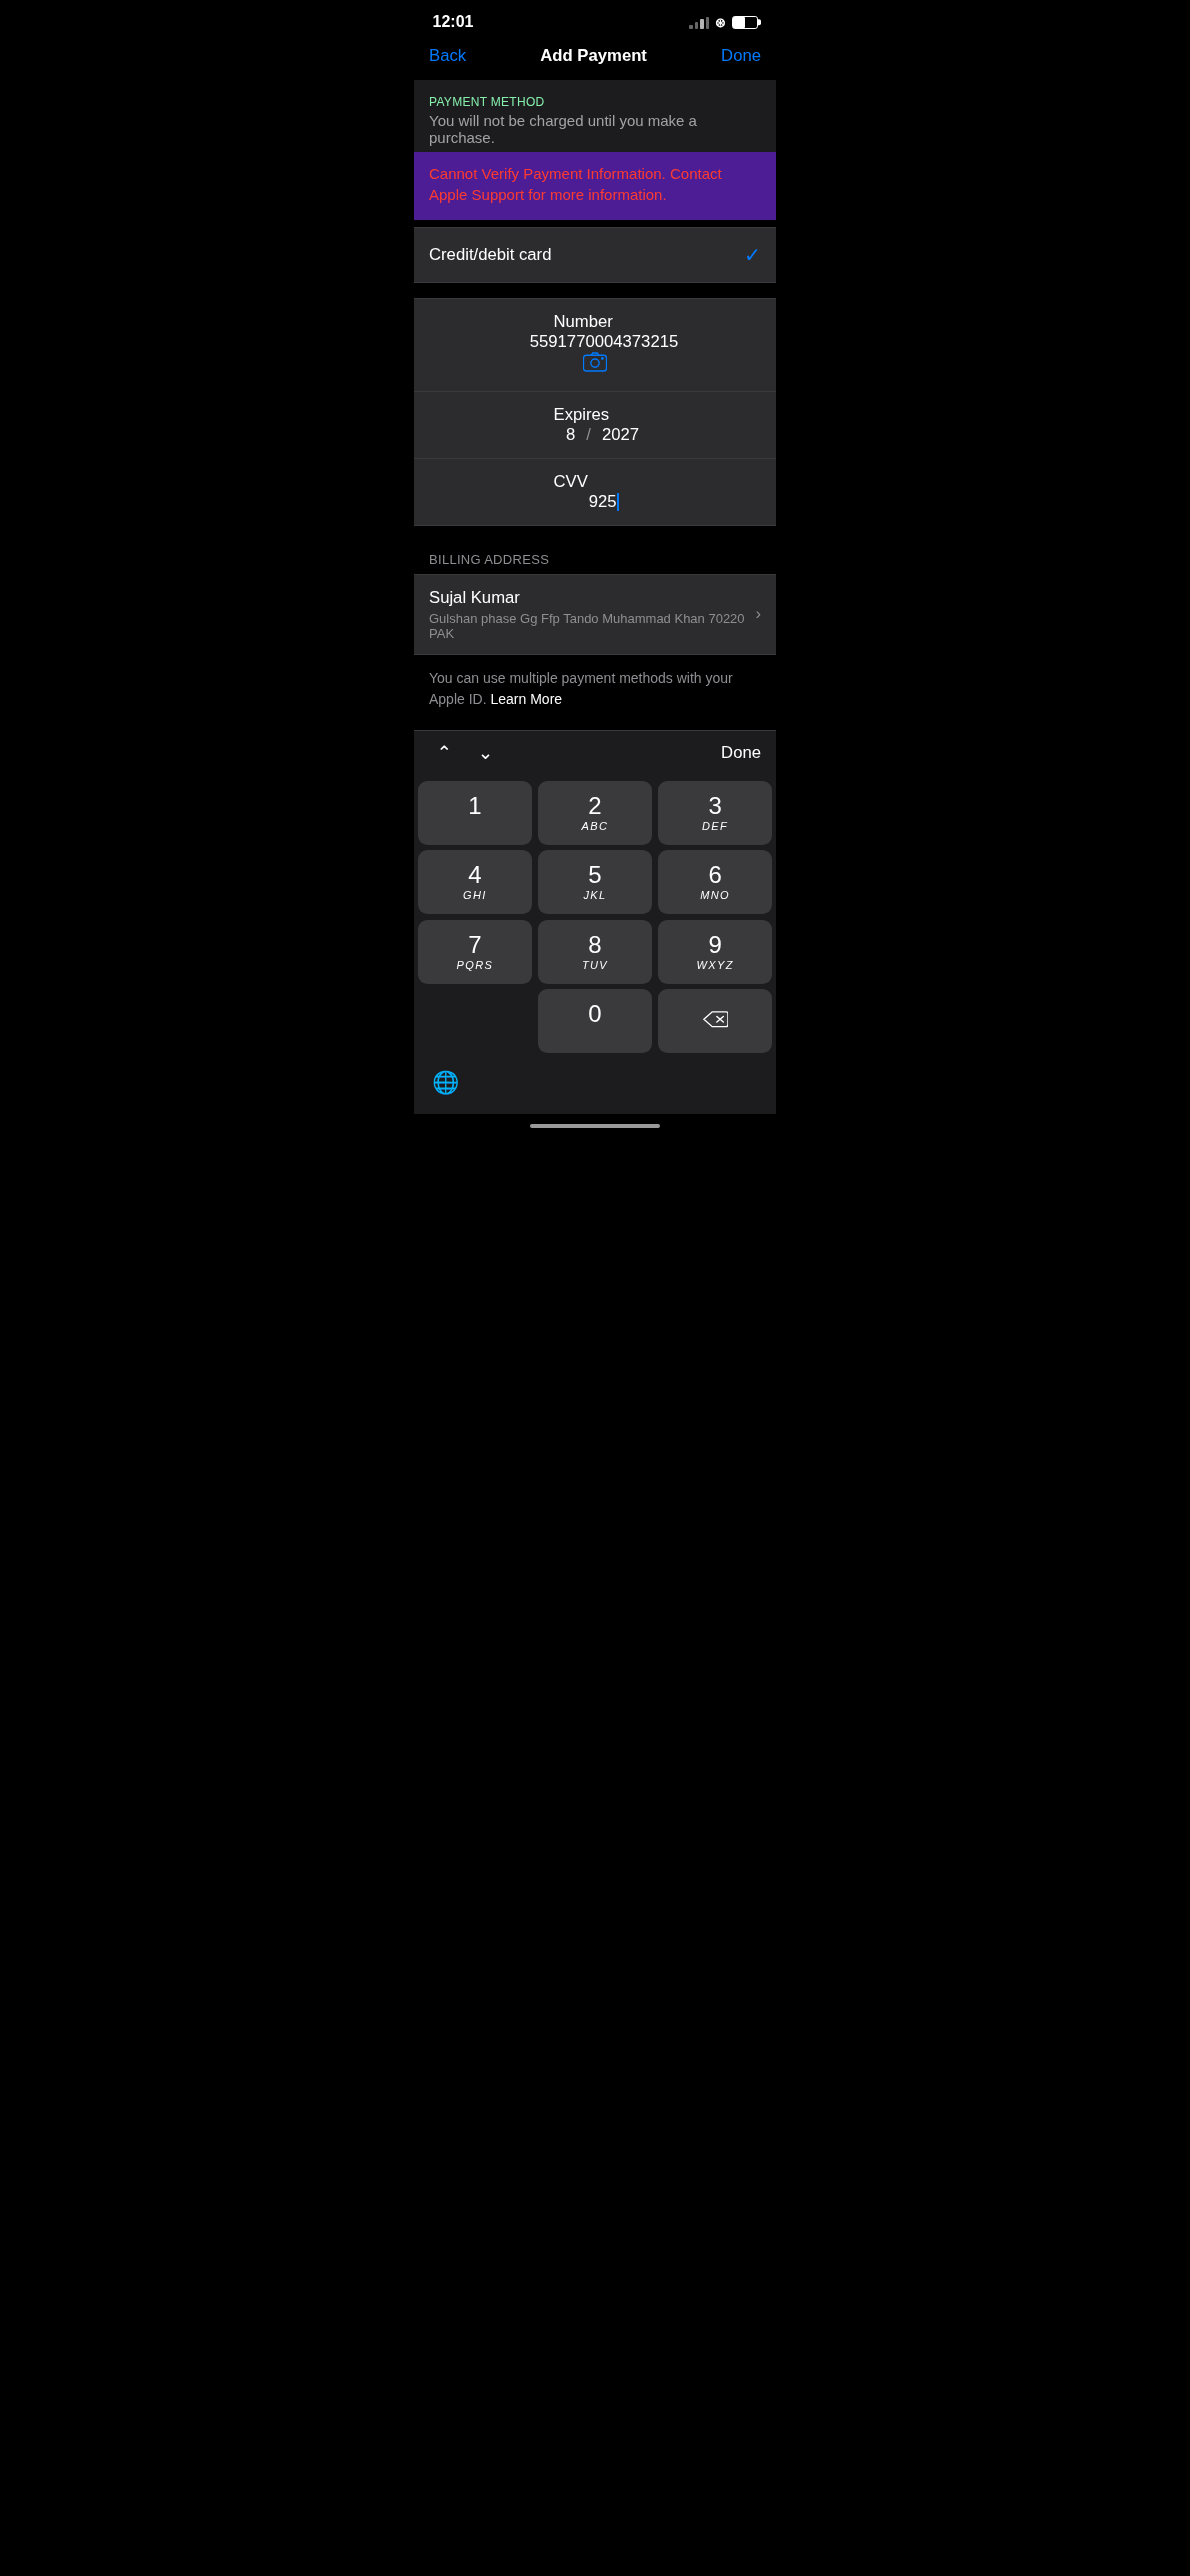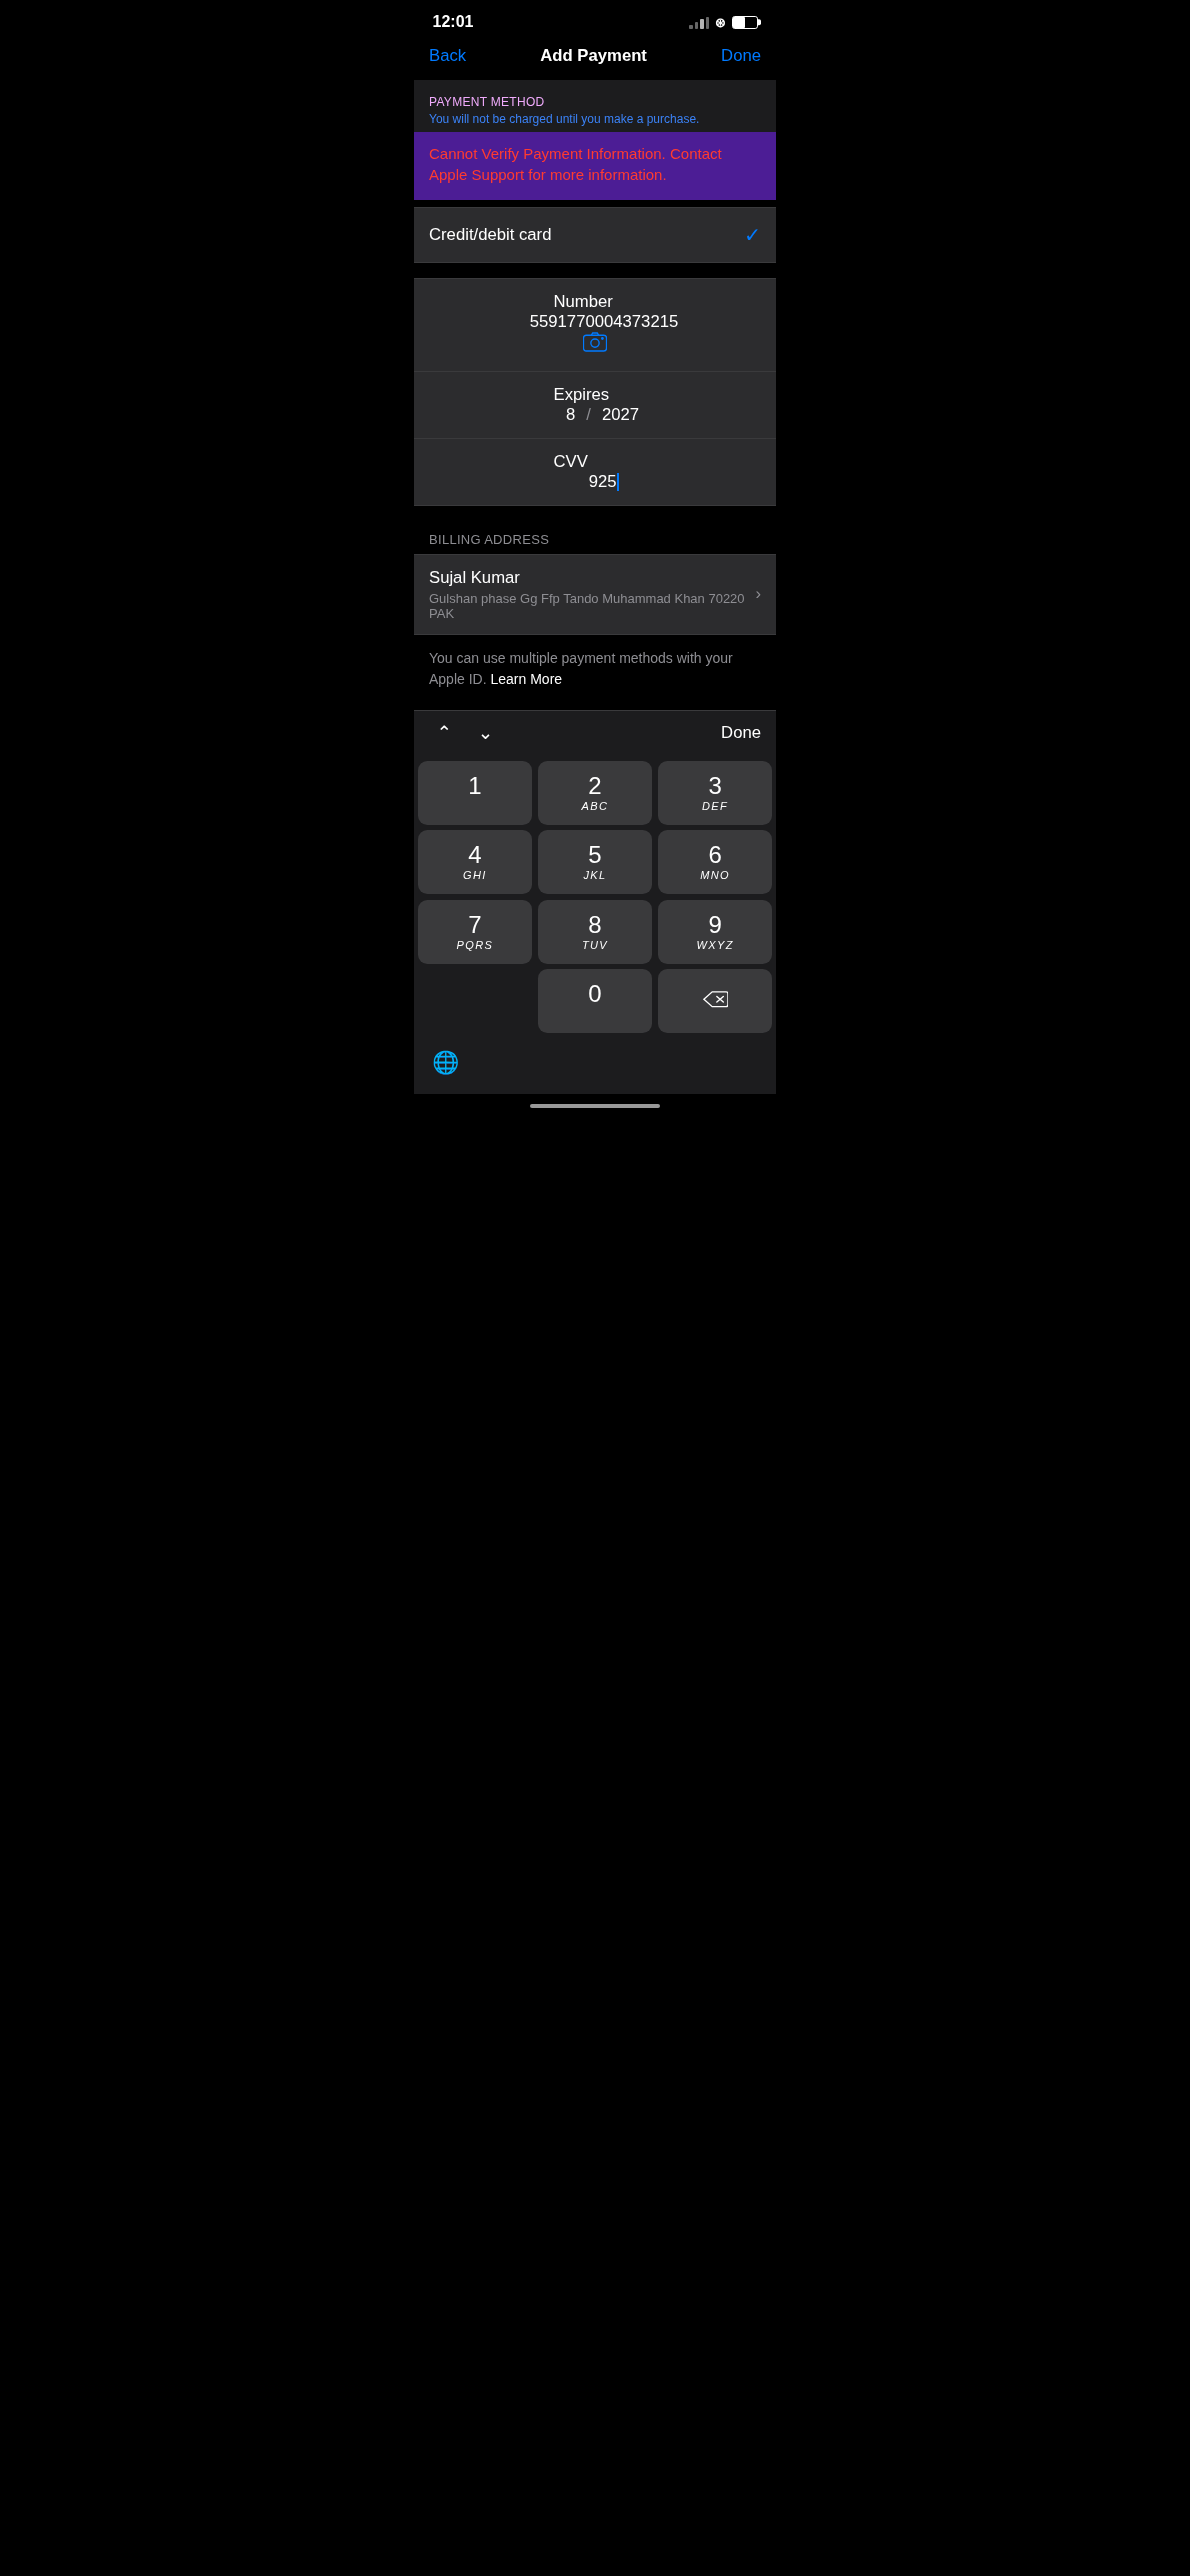--- a/index.html
+++ b/index.html
@@ -83,28 +83,28 @@
       font-weight: 700;
     }
 
     
     .section-header {
       background: #1c1c1e;
       padding: 15px 15px 5.6px;
     }
     .section-header-title {
       font-size: 12px;
-      color: #f0abfc;
+      color: #86efac;
       font-weight: 400;
       letter-spacing: 0.3px;
       text-transform: uppercase;
     }
     .section-header-subtitle {
-      font-size: 12px;
-      color: #3b82f6;
+      font-size: 15px;
+      color: #a3a3a3;
       margin-top: 2.8px;
     }
 
     
     .error-message {
       background: #4c1d95;
       padding: 11px 15px 15px;
       color: #FF3B30;
       font-size: 15px;
       line-height: 1.4;

